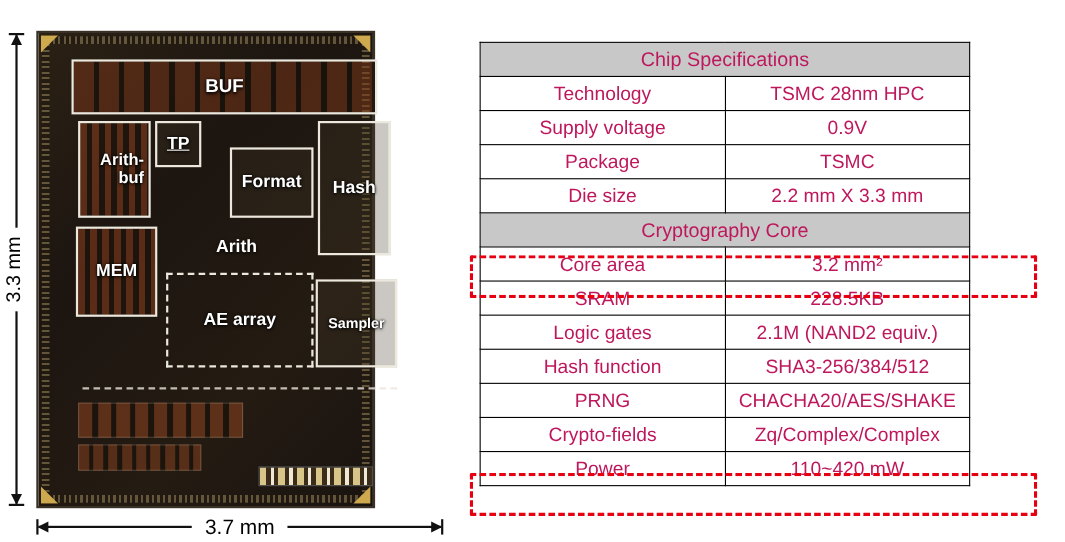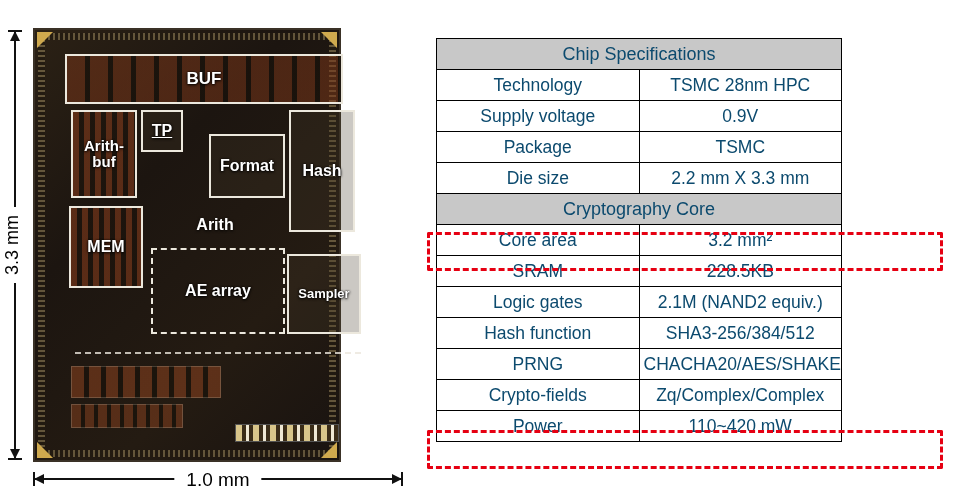--- a/index.html
+++ b/index.html
@@ -24,21 +24,21 @@
   .corner.tl { left:2px; top:2px; clip-path:polygon(0 0,100% 0,0 100%); }
   .corner.tr { right:2px; top:2px; clip-path:polygon(0 0,100% 0,100% 100%); }
   .corner.bl { left:2px; bottom:2px; clip-path:polygon(0 0,0 100%,100% 100%); }
   .corner.br { right:2px; bottom:2px; clip-path:polygon(100% 0,100% 100%,0 100%); }
 
   .blk {
     position:absolute; border:2px solid #ece8dd; color:#ffffff; font-weight:bold;
     display:flex; align-items:center; justify-content:center; text-align:center;
     font-size:16px; text-shadow:0 1px 3px #000, 0 0 2px #000; line-height:1.05;
   }
-  .striped { background:repeating-linear-gradient(90deg,rgba(140,62,28,.55) 0 6px,rgba(28,19,11,.65) 6px 11px); }
+  .striped { background:repeating-linear-gradient(90deg,rgba(140,62,28,.55) 0 6px,rgba(28,19,11,.65) 6px 11px);text-align:right; }
   .banks   { background:repeating-linear-gradient(90deg,rgba(125,55,25,.5) 0 18px,rgba(24,17,10,.7) 18px 23px); }
   .plain   { background:rgba(70,56,38,.28); }
 
   .blk-buf      { left:30px;  top:24px;  width:278px; height:50px; font-size:17px; }
   .blk-tp       { left:106px; top:80px;  width:42px;  height:42px;text-decoration:underline; }
   .blk-arithbuf { left:36px;  top:80px;  width:66px;  height:88px; font-size:15px; padding:0 4px; }
   .blk-format   { left:174px; top:104px; width:76px;  height:64px; }
   .blk-hash     { left:254px; top:80px;  width:66px;  height:122px; }
   .blk-mem      { left:34px;  top:176px; width:74px;  height:82px; }
   .blk-sampler  { left:252px; top:224px; width:74px;  height:80px; font-size:13px; }
@@ -75,22 +75,22 @@
   .hdim .cap  { position:absolute; top:4px; width:2px; height:14px; background:#111; }
   .hdim .cap.l { left:0; } .hdim .cap.r { right:0; }
   .hdim .ah-left  { position:absolute; left:1px; top:6px; width:0; height:0;
                    border-top:5px solid transparent; border-bottom:5px solid transparent; border-right:10px solid #111; }
   .hdim .ah-right { position:absolute; right:1px; top:6px; width:0; height:0;
                    border-top:5px solid transparent; border-bottom:5px solid transparent; border-left:10px solid #111; }
   .hdim .dim-label { position:absolute; left:50%; top:50%; transform:translate(-50%,-50%);
                    background:#fff; padding:0 12px; font-size:19px; color:#000; white-space:nowrap; }
 
   
-  table.spec { position:absolute; left:436px; top:38px; width:406px; border-collapse:collapse;
-               font-size:17.5px; color:#0c4a6e; table-layout:fixed; }
+  table.spec { position:absolute; left:436px; top:38px; width:446px; border-collapse:collapse;
+               font-size:17.5px; color:#be185d; table-layout:fixed; }
   table.spec td { border:1.6px solid #000; height:31px; text-align:center;
                padding:0 4px; background:#fff; overflow:hidden; white-space:nowrap; }
   table.spec td.c1 { width:172px; }
   table.spec td.sec { background:#c8c8c8; font-size:18px; }
 
   .hl { position:absolute; border:3px dashed #e60012; pointer-events:none; border-radius:2px; }
   .hl-core  { left:427px; top:232px; width:516px; height:39px; }
   .hl-power { left:427px; top:430px; width:516px; height:39px; }
 </style>
 </head>
@@ -148,21 +148,21 @@
     <div class="ah-down"></div>
     <div class="dim-label">3.3 mm</div>
   </div>
 
   <div class="hdim">
     <div class="line"></div>
     <div class="cap l"></div>
     <div class="cap r"></div>
     <div class="ah-left"></div>
     <div class="ah-right"></div>
-    <div class="dim-label">1.0 mm</div>
+    <div class="dim-label">3.7 mm</div>
   </div>
 
   <table class="spec">
     <tbody>
         <tr>
       <td class="sec" colspan="2">Chip Specifications</td>
     </tr>
     <tr>
       <td class="c1">Technology</td>
       <td>TSMC 28nm HPC</td>

